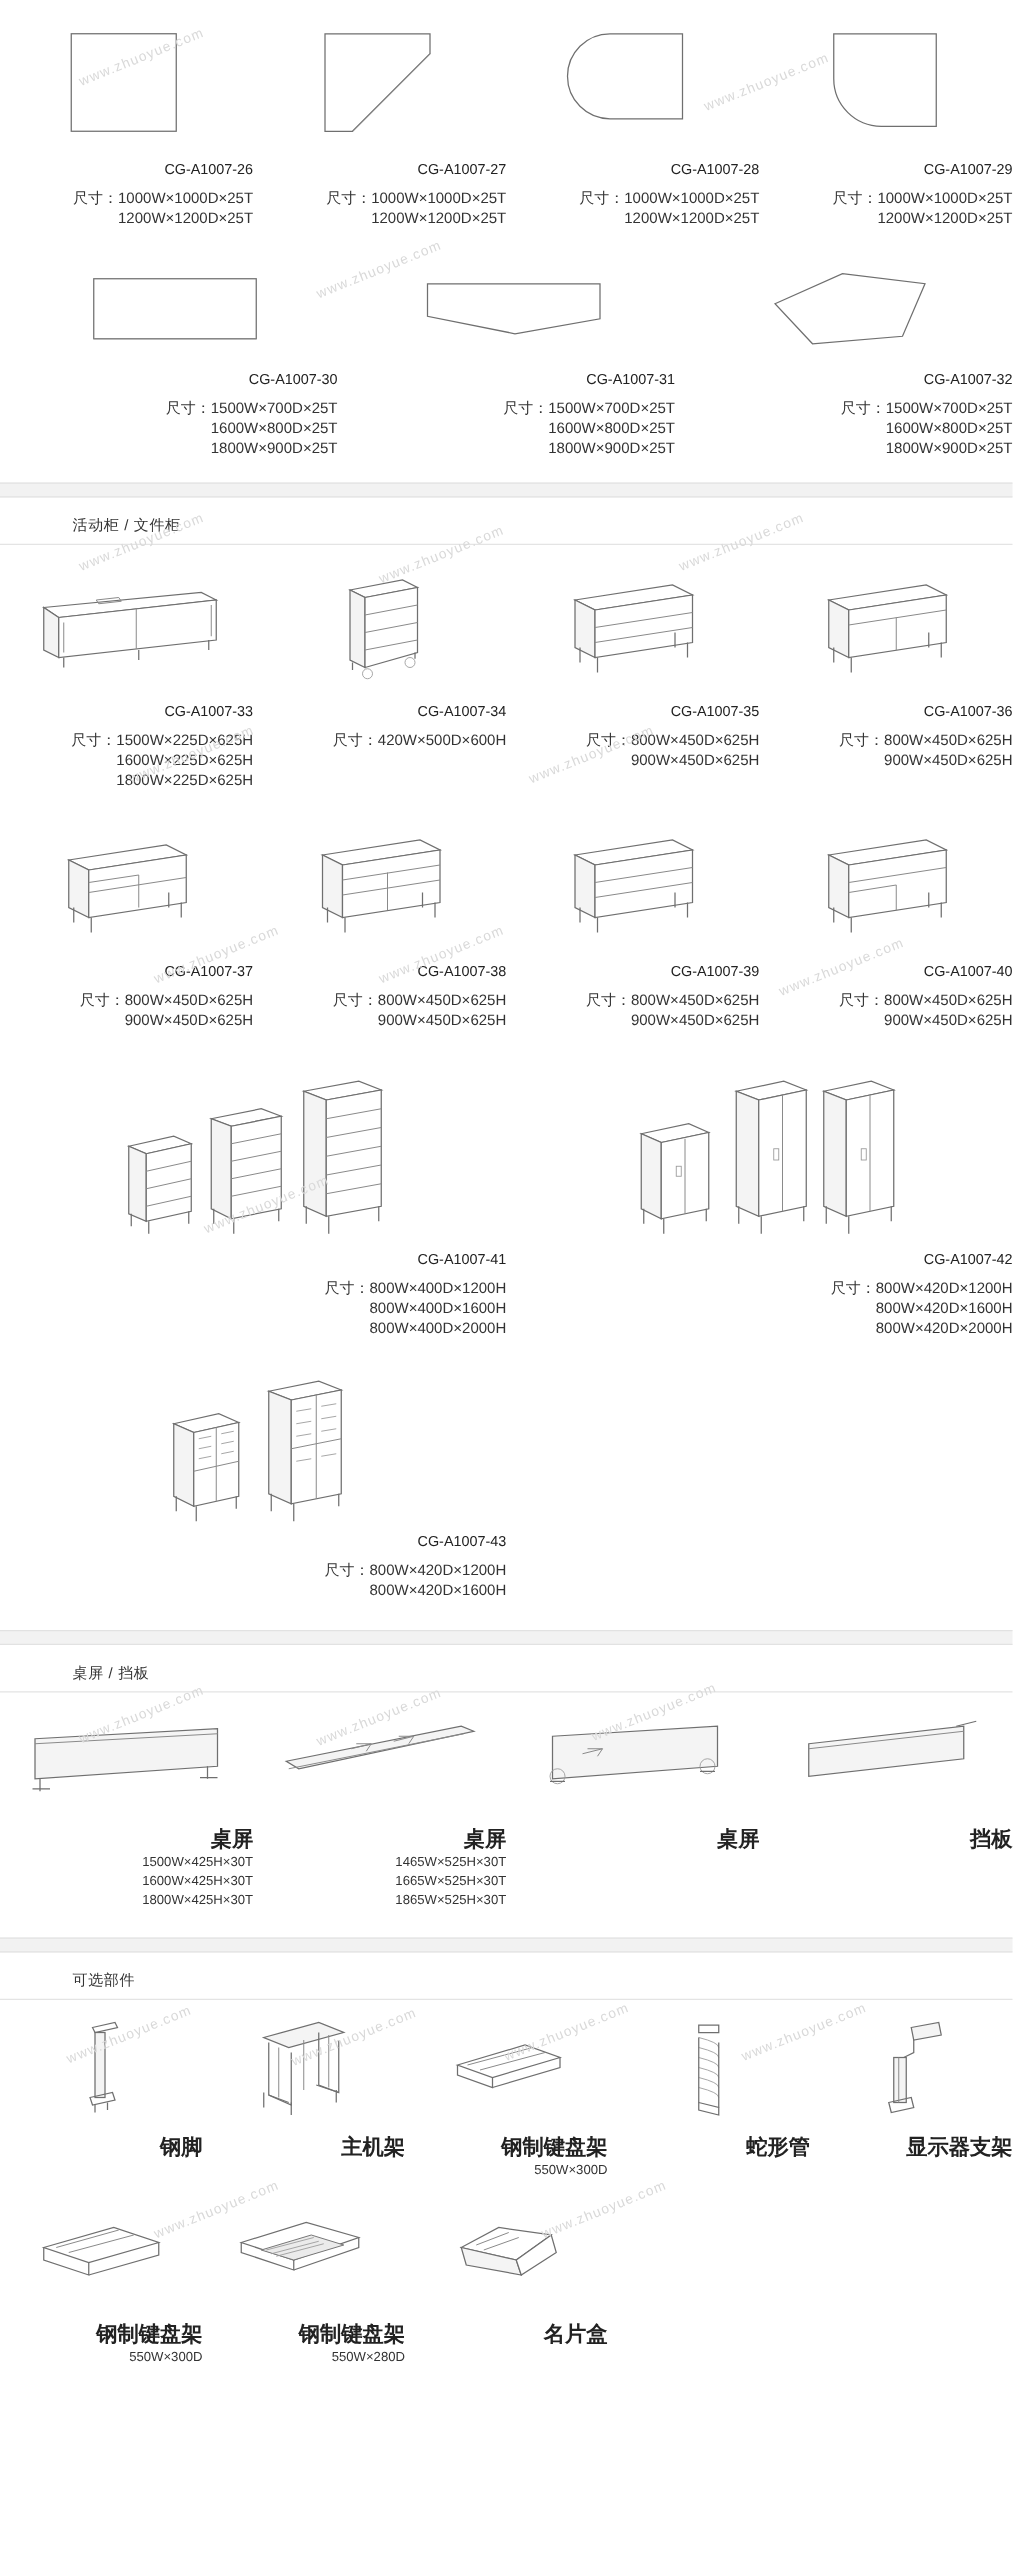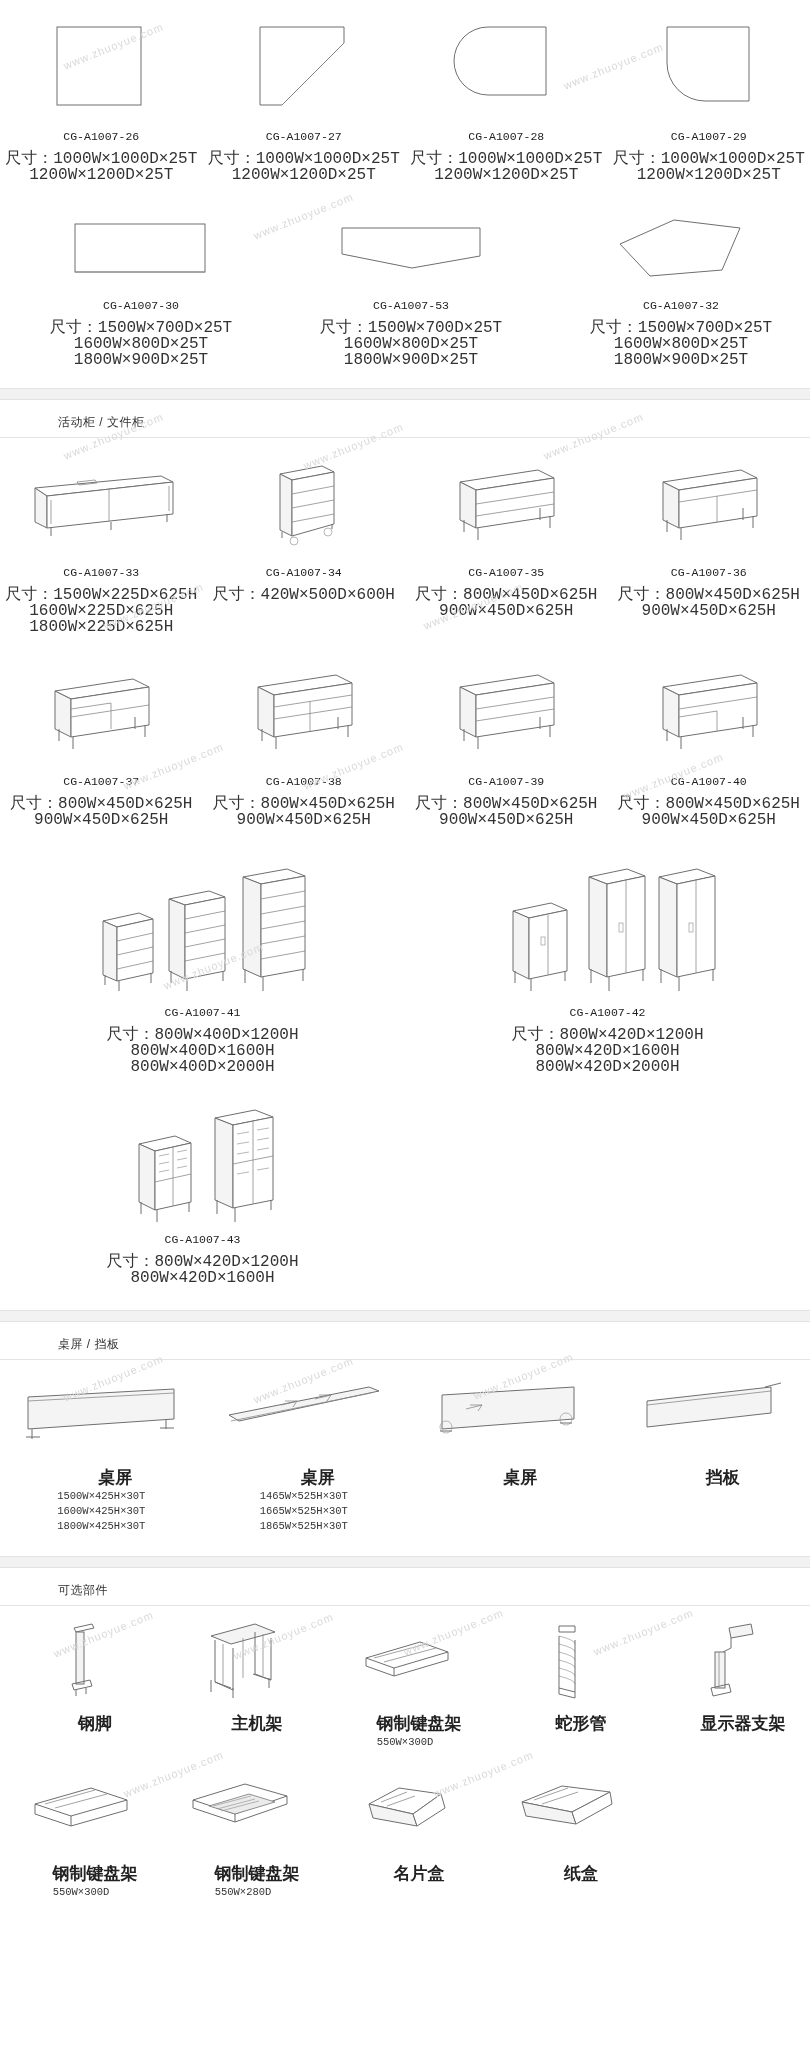--- a/index.html
+++ b/index.html
@@ -15,32 +15,32 @@
   
   .section{position:relative;padding:0 0 0 0;}
   .section-divider{height:10px;background:#f2f2f2;border-top:1px solid #e2e2e2;border-bottom:1px solid #e2e2e2;}
   .section-title{
     font-size:12px;color:#333;padding:14px 0 6px 14px;letter-spacing:.5px;margin-left:44px;
   }
   .rule{height:1px;background:#e4e4e4;margin:0 0 6px 0;}
 
   
   .row{display:flex;width:810px;}
-  .cell{box-sizing:border-box;text-align:center;font-family:Liberation Mono, monospace;}
+  .cell{box-sizing:border-box;text-align:right;}
   .c4{width:202.5px;}
   .c3{width:270px;padding-left:12px;}
   .c2{width:405px;}
 
   .art{
     height:120px;display:flex;align-items:center;justify-content:center;
     position:relative;
   }
   .art.small{height:96px;}
   .code{font-size:11.5px;color:#222;margin-top:2px;}
-  .dims{font-size:16px;color:#333;line-height:16px;margin-top:8px;white-space:pre-line;}
+  .dims{font-size:12px;color:#333;line-height:16px;margin-top:8px;white-space:pre-line;}
   .label{font-size:17px;color:#222;margin-top:4px;font-weight:bold;padding-left:28px;}
   .sub{font-size:10.5px;color:#333;line-height:15px;white-space:pre-line;}
 
   
   .wm{
     position:absolute;color:#d9d9d9;font-size:11px;letter-spacing:1px;
     transform:rotate(-22deg);pointer-events:none;user-select:none;
     font-family:"Liberation Sans",sans-serif;
   }
 
@@ -126,21 +126,21 @@
 1600W×800D×25T
 1800W×900D×25T</div>
       </div>
 
       <div class="cell c3">
         <div class="art small">
           <svg width="150" height="66" viewBox="0 0 150 66">
             <path class="fillw" d="M6 12 H144 V40 L76 52 L6 38 Z"></path>
           </svg>
         </div>
-        <div class="code">CG-A1007-53</div>
+        <div class="code">CG-A1007-31</div>
         <div class="dims">尺寸：1500W×700D×25T
 1600W×800D×25T
 1800W×900D×25T</div>
       </div>
 
       <div class="cell c3">
         <div class="art small">
           <svg width="130" height="70" viewBox="0 0 130 70">
             <path class="fillw" d="M4 30 L58 6 L124 14 L106 56 L34 62 Z"></path>
           </svg>
@@ -589,32 +589,20 @@
             <path class="fillw" d="M14 34 L44 18 L86 24 L58 44 Z"></path>
             <path class="fillg" d="M14 34 L18 48 L62 56 L58 44 Z"></path>
             <path class="fillw" d="M58 44 L86 24 L90 38 L62 56 Z"></path>
             <path class="ln2" d="M26 32 L52 22 M32 36 L60 26"></path>
           </svg>
         </div>
         <div class="label">名片盒</div>
         <div class="sub"></div>
       </div>
 
-      <div class="cell" style="width:162px">
-        <div class="art small">
-          <svg width="110" height="80" viewBox="0 0 110 80">
-            <path class="fillw" d="M10 32 L50 16 L98 22 L60 42 Z"></path>
-            <path class="fillg" d="M10 32 L14 46 L64 54 L60 42 Z"></path>
-            <path class="fillw" d="M60 42 L98 22 L100 34 L64 54 Z"></path>
-            <path class="ln2" d="M22 30 L56 18 M30 34 L66 22"></path>
-          </svg>
-        </div>
-        <div class="label">纸盒</div>
-        <div class="sub"></div>
-      </div>
     </div>
 
     <div style="height:26px"></div>
 
     <span class="wm" style="left:50px;top:60px">www.zhuoyue.com</span>
     <span class="wm" style="left:230px;top:62px">www.zhuoyue.com</span>
     <span class="wm" style="left:400px;top:58px">www.zhuoyue.com</span>
     <span class="wm" style="left:590px;top:58px">www.zhuoyue.com</span>
     <span class="wm" style="left:120px;top:200px">www.zhuoyue.com</span>
     <span class="wm" style="left:430px;top:200px">www.zhuoyue.com</span>

